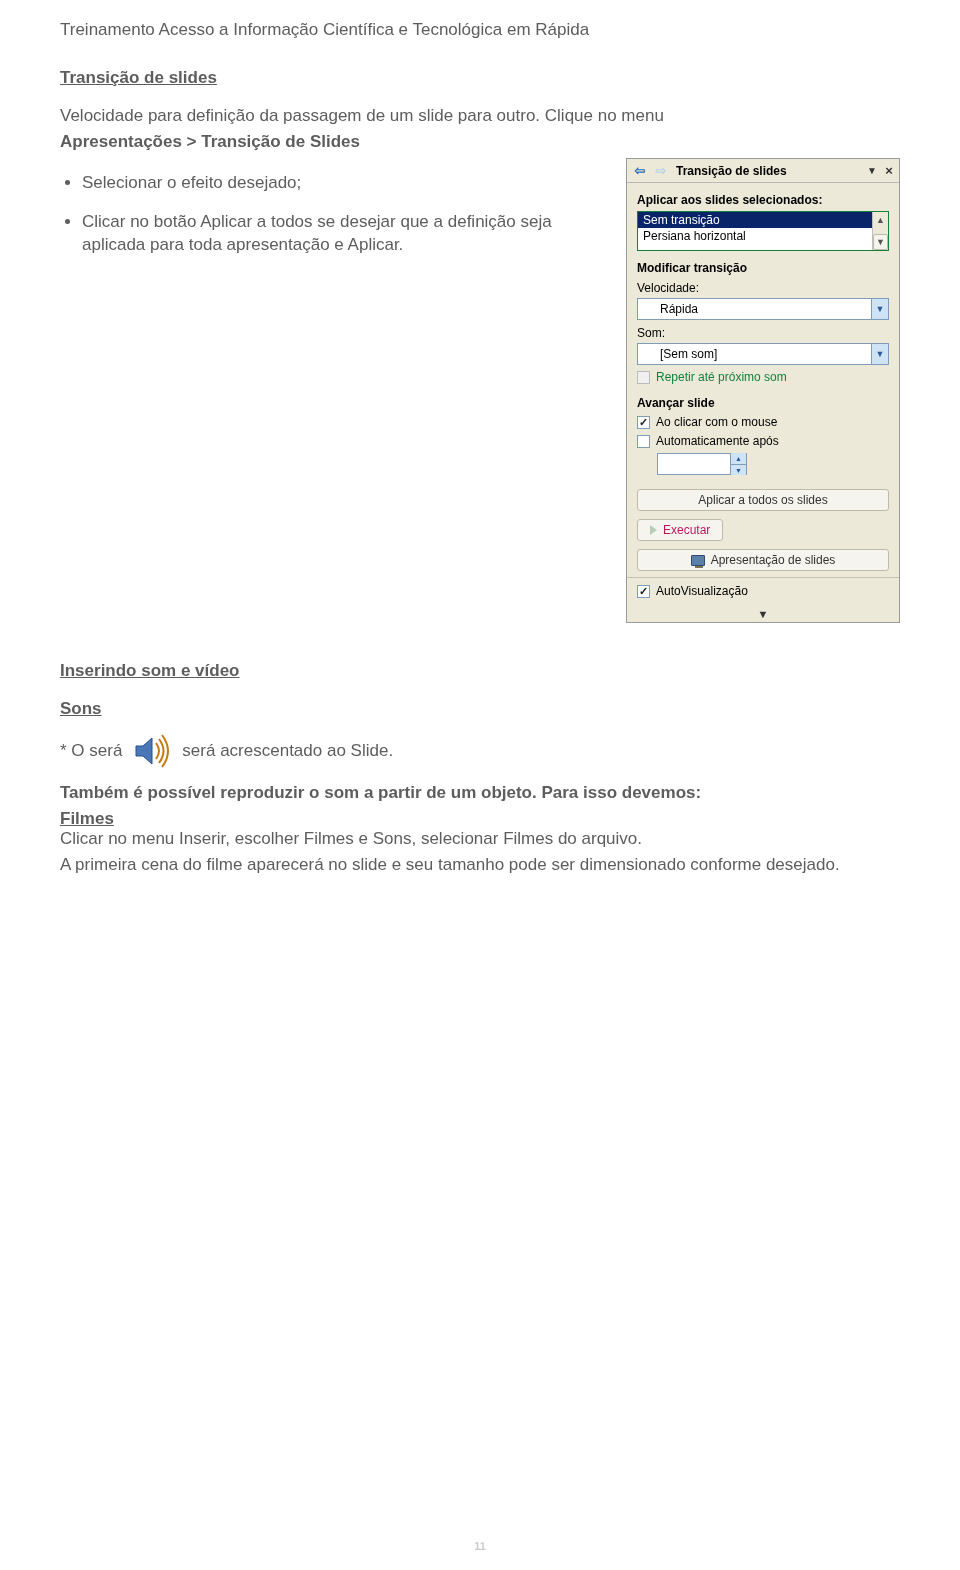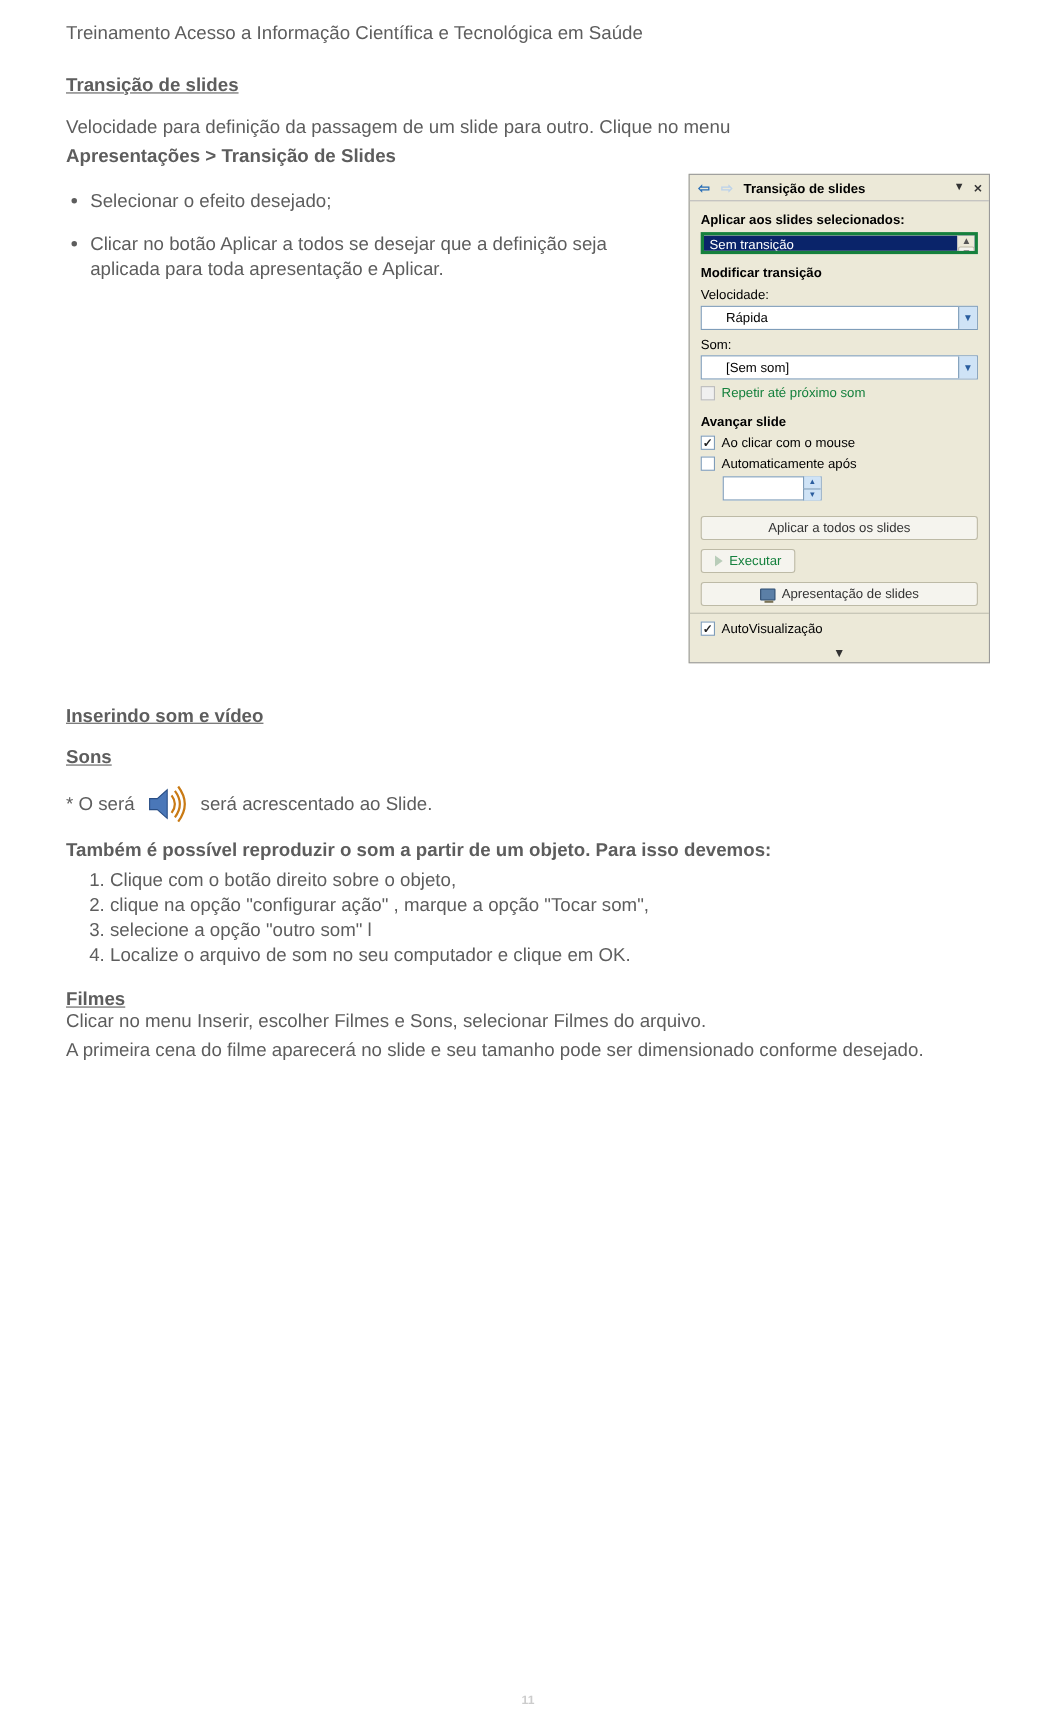--- a/index.html
+++ b/index.html
@@ -102,23 +102,23 @@
     color: #2a6fb7;
     font-size: 13px; font-weight: bold;
   }
   .ph-title { flex:1; font-weight: bold; padding-left:6px; }
   .ph-drop { width:14px; text-align:center; color:#333; font-size:10px; }
   .ph-close { width:16px; text-align:center; font-size:13px; font-weight:bold; color:#333; padding-left:4px;}
   .pane-body { padding: 6px 10px 8px 10px; }
   .pane-label { font-weight: bold; margin-top: 4px; margin-bottom: 4px; }
   .pane-sublabel { margin-top: 6px; margin-bottom: 3px; }
   .listbox {
-    border: 3px solid #15803d;
+    border: 1px solid #15803d;
     background: #fff;
-    height: 20px;
+    height: 40px;
     overflow: hidden;
     position: relative;
   }
   .list-item {
     padding: 1px 5px;
     font-size: 12px;
   }
   .list-item.selected {
     background: #0a246a;
     color: #fff;
@@ -183,21 +183,21 @@
     display:inline-flex; align-items:center; gap:6px;
     background:#f5f4ee;
     border:1px solid #bdbaa6;
     border-radius:3px;
     padding:3px 12px;
     font-size:12px;
     color:#333;
     margin:4px 0;
   }
   .pane-btn.full { display:flex; justify-content:center; width:100%; }
-  .pane-btn.disabled { color:#15803d; }
+  .pane-btn.disabled { color:#be185d; }
   .divider { height:1px; background:#bfbfb0; margin:6px -10px; }
   .play-glyph {
     display:inline-block;
     border-left:7px solid #5a9a5b;
     border-top:5px solid transparent;
     border-bottom:5px solid transparent;
   }
   .screen-glyph {
     width:14px; height:11px; background:#5b7fa6;
     border:1px solid #2d4c70; border-radius:1px; position:relative;
@@ -212,21 +212,21 @@
   .pane-bottom .darrow { font-size:11px; color:#333; }
 
   
   .sound-icon { width:40px; height:40px; display:inline-block; }
 </style>
 </head>
 <body>
 
 <div class="page">
 
-  <div class="header-line">Treinamento Acesso a Informação Científica e Tecnológica em Saúde</div>
+  <div class="header-line">Treinamento Acesso a Informação Científica e Tecnológica em Rápida</div>
 
   <div class="section-title">Transição de slides</div>
 
   <div class="body-text">Velocidade para definição da passagem de um slide para outro. Clique no menu</div>
   <div class="body-text" style="font-weight:bold;">Apresentações &gt; Transição de Slides</div>
 
   <div class="two-col">
     <div class="left-col">
       <ul class="bullets">
         <li>Selecionar o efeito desejado;</li>
@@ -326,25 +326,19 @@
         <polygon points="4,15 11,15 20,7 20,33 11,25 4,25" fill="#4a77b8" stroke="#2a4f86" stroke-width="1"></polygon>
         <path d="M24 12 Q30 20 24 28" fill="none" stroke="#c97a14" stroke-width="2"></path>
         <path d="M27 8 Q36 20 27 32" fill="none" stroke="#c97a14" stroke-width="2"></path>
         <path d="M30 4 Q42 20 30 36" fill="none" stroke="#c97a14" stroke-width="2"></path>
       </svg>
     </span>
     <span>será acrescentado ao Slide.</span>
   </div>
 
   <div class="body-text" style="font-weight:bold;">Também é possível reproduzir o som a partir de um objeto. Para isso devemos:</div>
-  <ol class="steps">
-    <li>Clique com o botão direito sobre o objeto,</li>
-    <li>clique na opção "configurar ação" , marque a opção "Tocar som",</li>
-    <li>selecione a opção "outro som" l</li>
-    <li>Localize o arquivo de som no seu computador e clique em OK.</li>
-  </ol>
 
   <div class="subhead-underline">Filmes</div>
   <div class="body-text">Clicar no menu Inserir, escolher Filmes e Sons, selecionar Filmes do arquivo.</div>
   <div class="body-text">A primeira cena do filme aparecerá no slide e seu tamanho pode ser dimensionado conforme desejado.</div>
 
   <div class="page-num">11</div>
 </div>
 
 </body></html>

